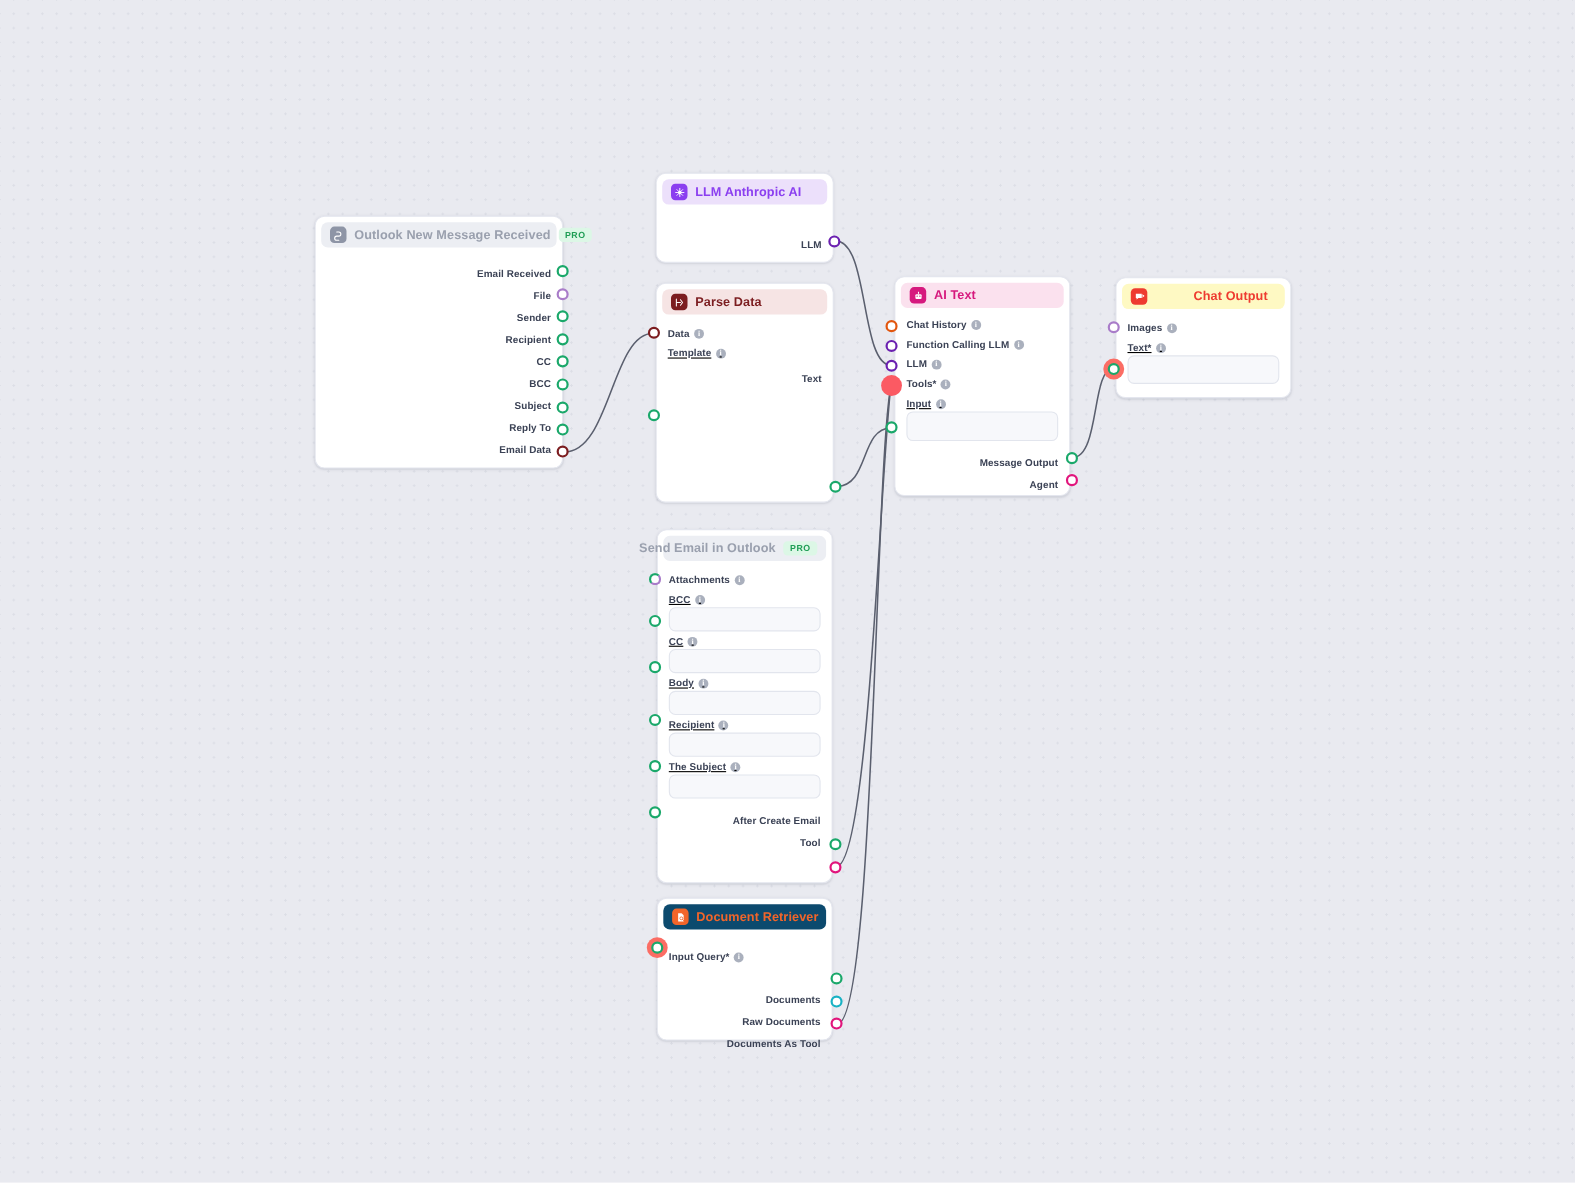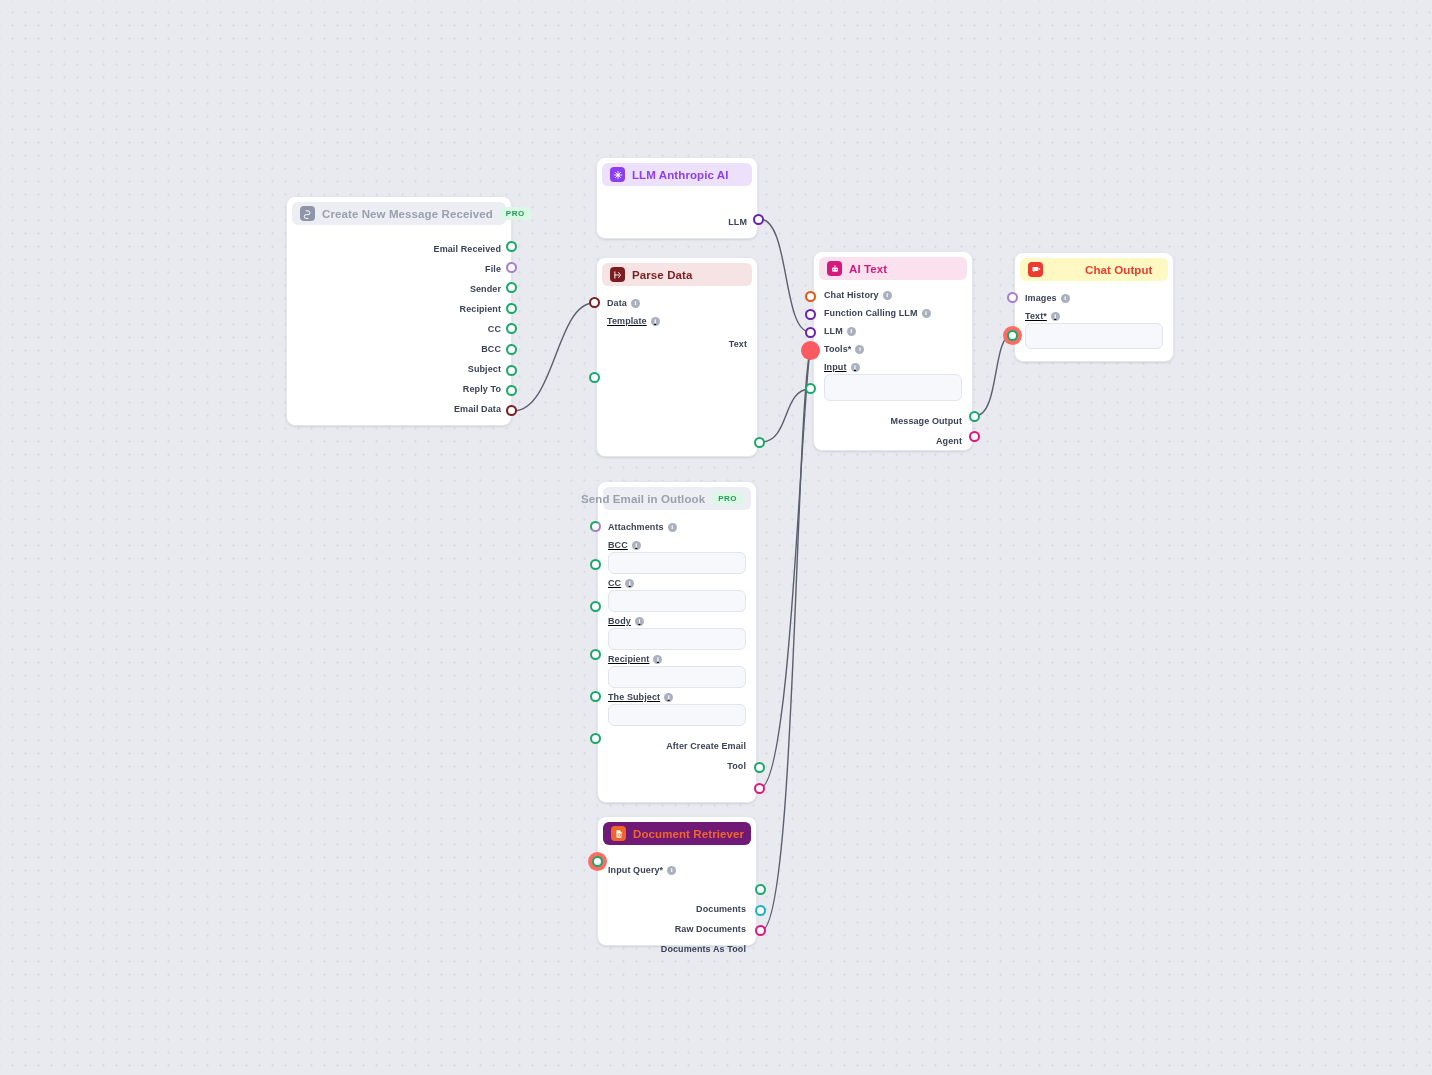--- a/index.html
+++ b/index.html
@@ -100,21 +100,21 @@
     </g>
   </svg>
 
   <div class="node" style="left:286px; top:196px; width:226px; height:230px;">
     <div class="nhead" style="background:#eceef3;">
       <span class="nicon" style="background:#8e95a6;">
         <svg width="10" height="10" viewBox="0 0 16 16">
             <path d="M5 3h3a3 3 0 0 1 0 6H5a3 3 0 0 0 0 6h3" stroke="#fff" stroke-width="1.6" fill="none" stroke-linecap="round"></path>
           </svg>
       </span>
-      <span class="ttl" style="color:#9aa0ae;">Create New Message Received</span>
+      <span class="ttl" style="color:#9aa0ae;">Outlook New Message Received</span>
       <span class="pro">PRO</span>
     </div>
     <div class="nbody" style="padding-top:14px;">
       <div class="rowR">
           <span class="lbl">Email Received</span>
         </div>
       <div class="rowR">
           <span class="lbl">File</span>
         </div>
       <div class="rowR">
@@ -322,21 +322,21 @@
   <div class="h dual" style="left:590px; top:521px;"></div>
   <div class="h green" style="left:590px; top:559px;"></div>
   <div class="h green" style="left:590px; top:601px;"></div>
   <div class="h green" style="left:590px; top:649px;"></div>
   <div class="h green" style="left:590px; top:691px;"></div>
   <div class="h green" style="left:590px; top:733px;"></div>
   <div class="h green" style="left:754px; top:762px;"></div>
   <div class="h pink" style="left:754px; top:783px;"></div>
 
   <div class="node" style="left:597px; top:816px; width:160px; height:130px;">
-    <div class="nhead" style="background:#701a75;">
+    <div class="nhead" style="background:#0c4a6e;">
       <span class="nicon" style="background:#f2652a;">
         <svg width="10" height="10" viewBox="0 0 16 16">
           <path d="M4 2h5l3 3v9H4z" fill="#fff"></path>
           <circle cx="8.6" cy="9.4" r="2.1" fill="none" stroke="#f2652a" stroke-width="1.2"></circle>
           <path d="M10.2 11l1.7 1.7" stroke="#f2652a" stroke-width="1.2" stroke-linecap="round"></path>
         </svg>
       </span>
       <span class="ttl" style="color:#f2652a;">Document Retriever</span>
     </div>
     <div class="nbody" style="padding-top:16px;">

